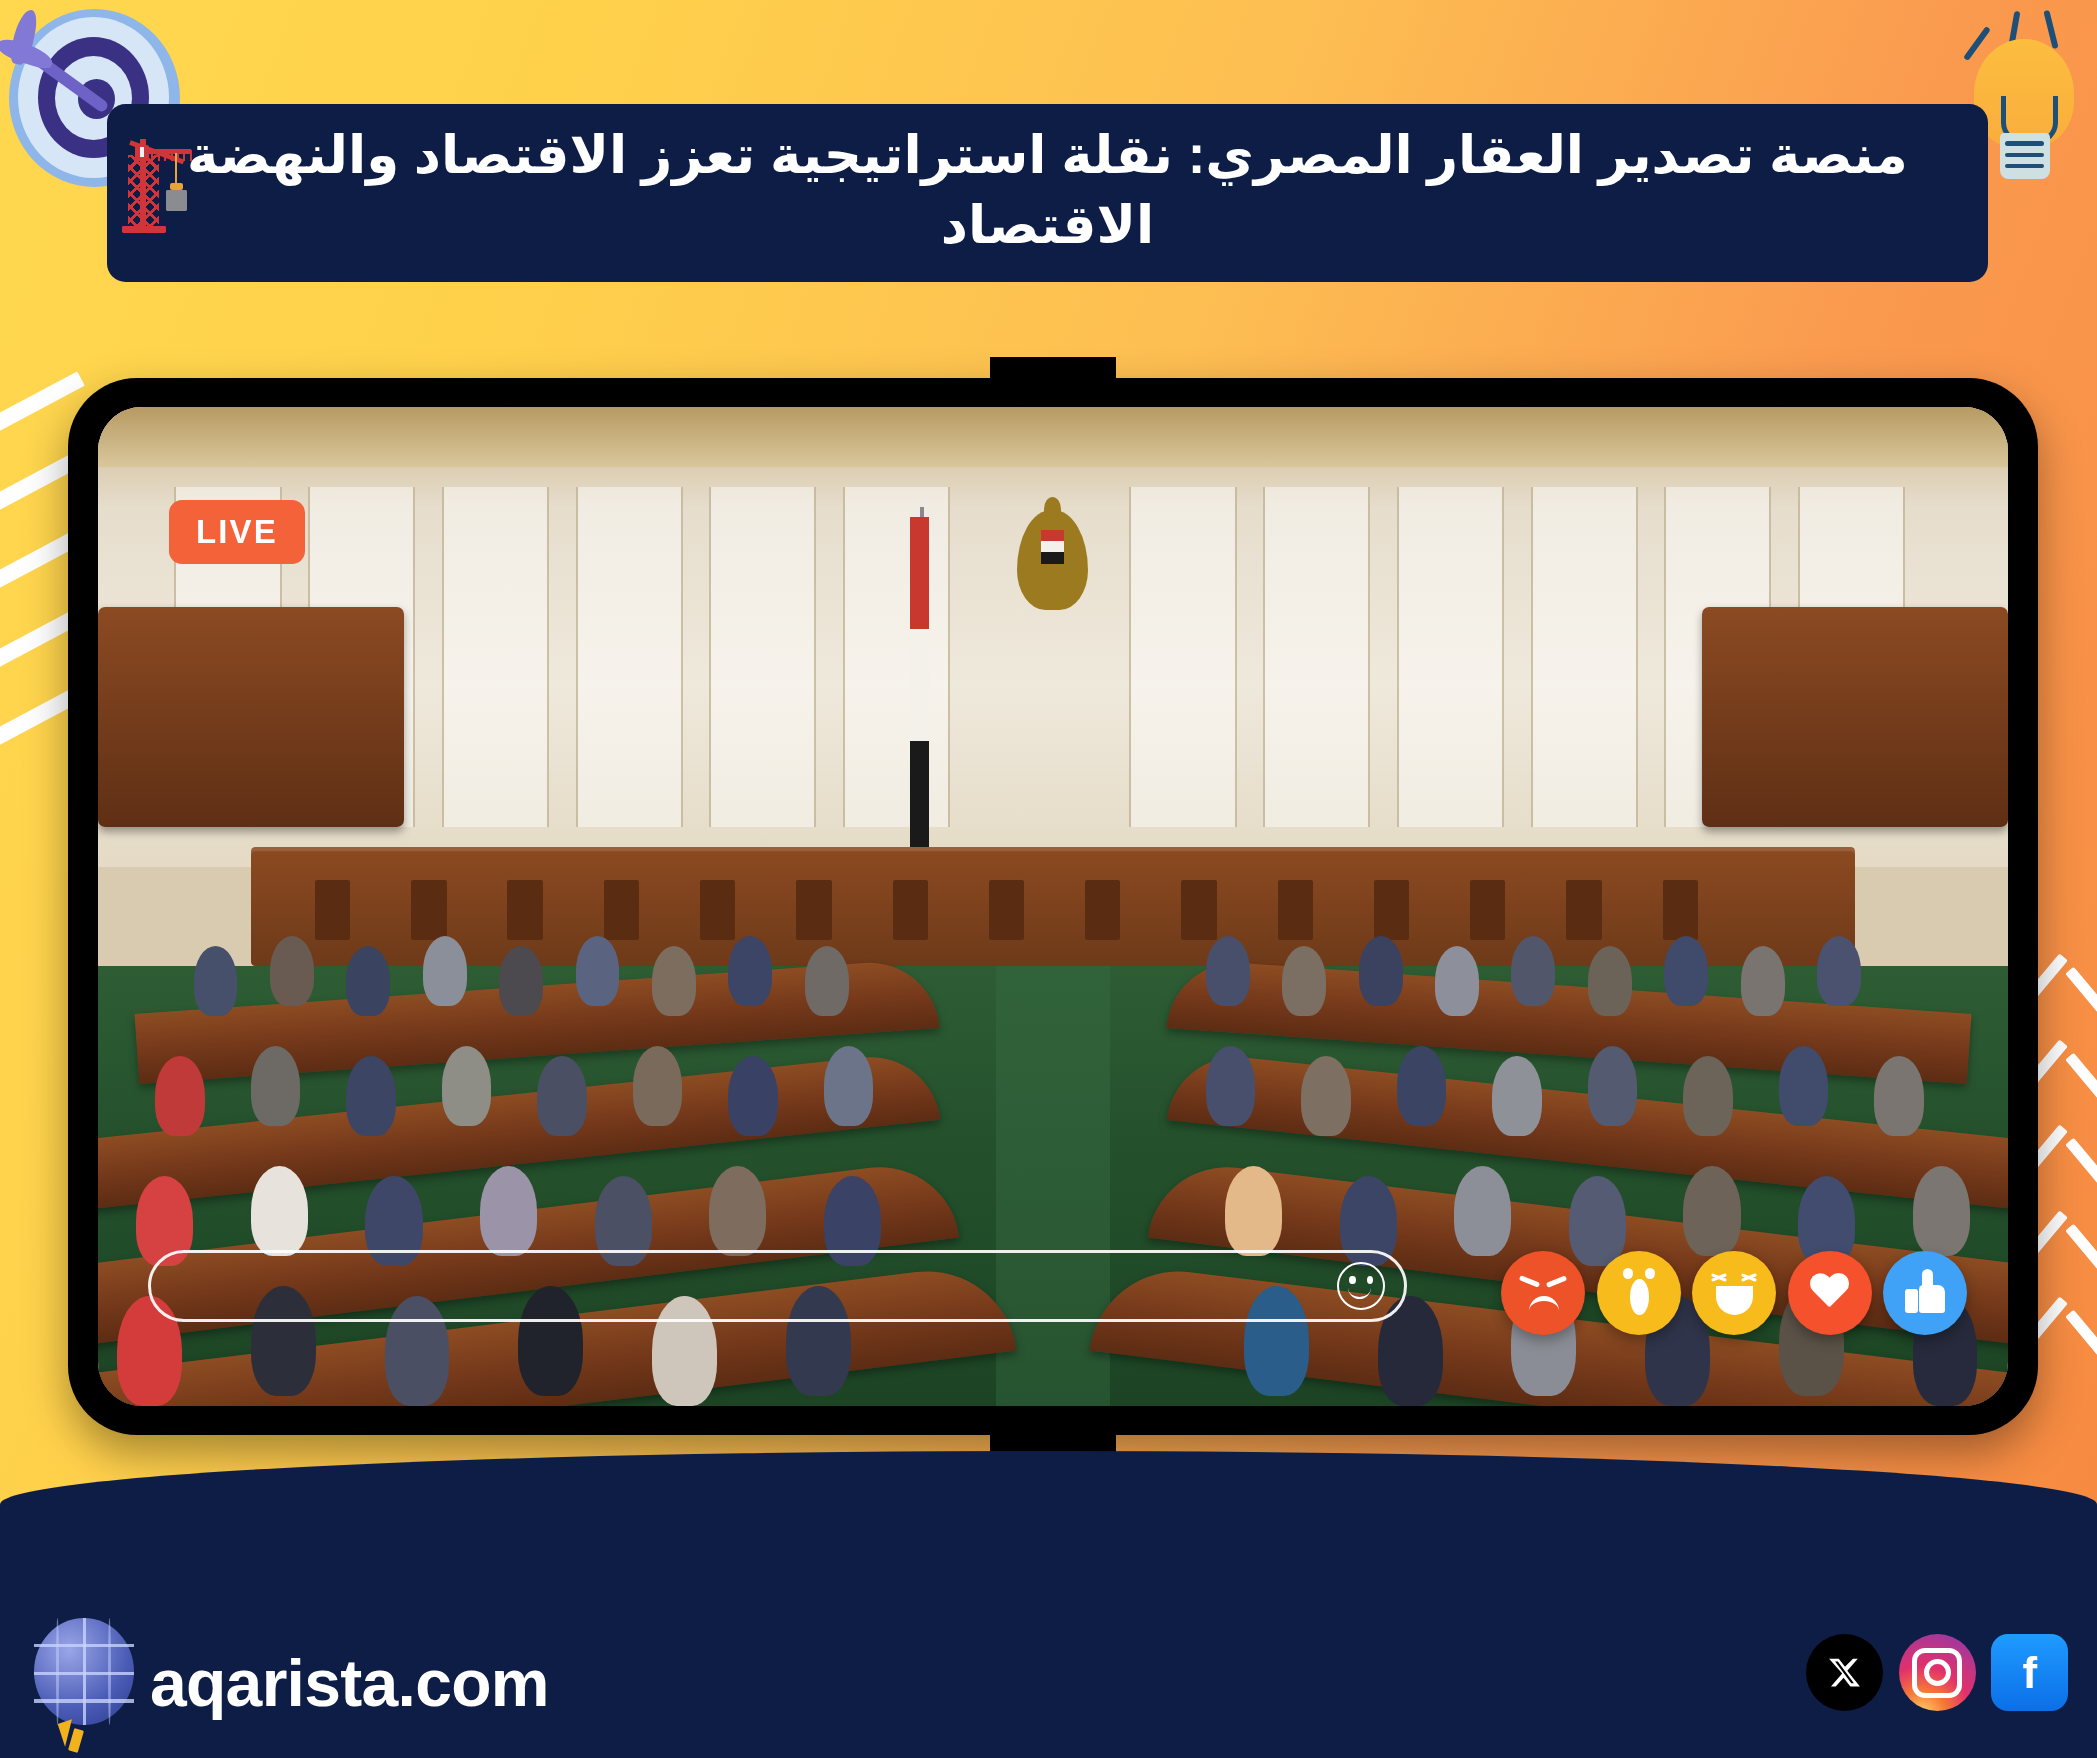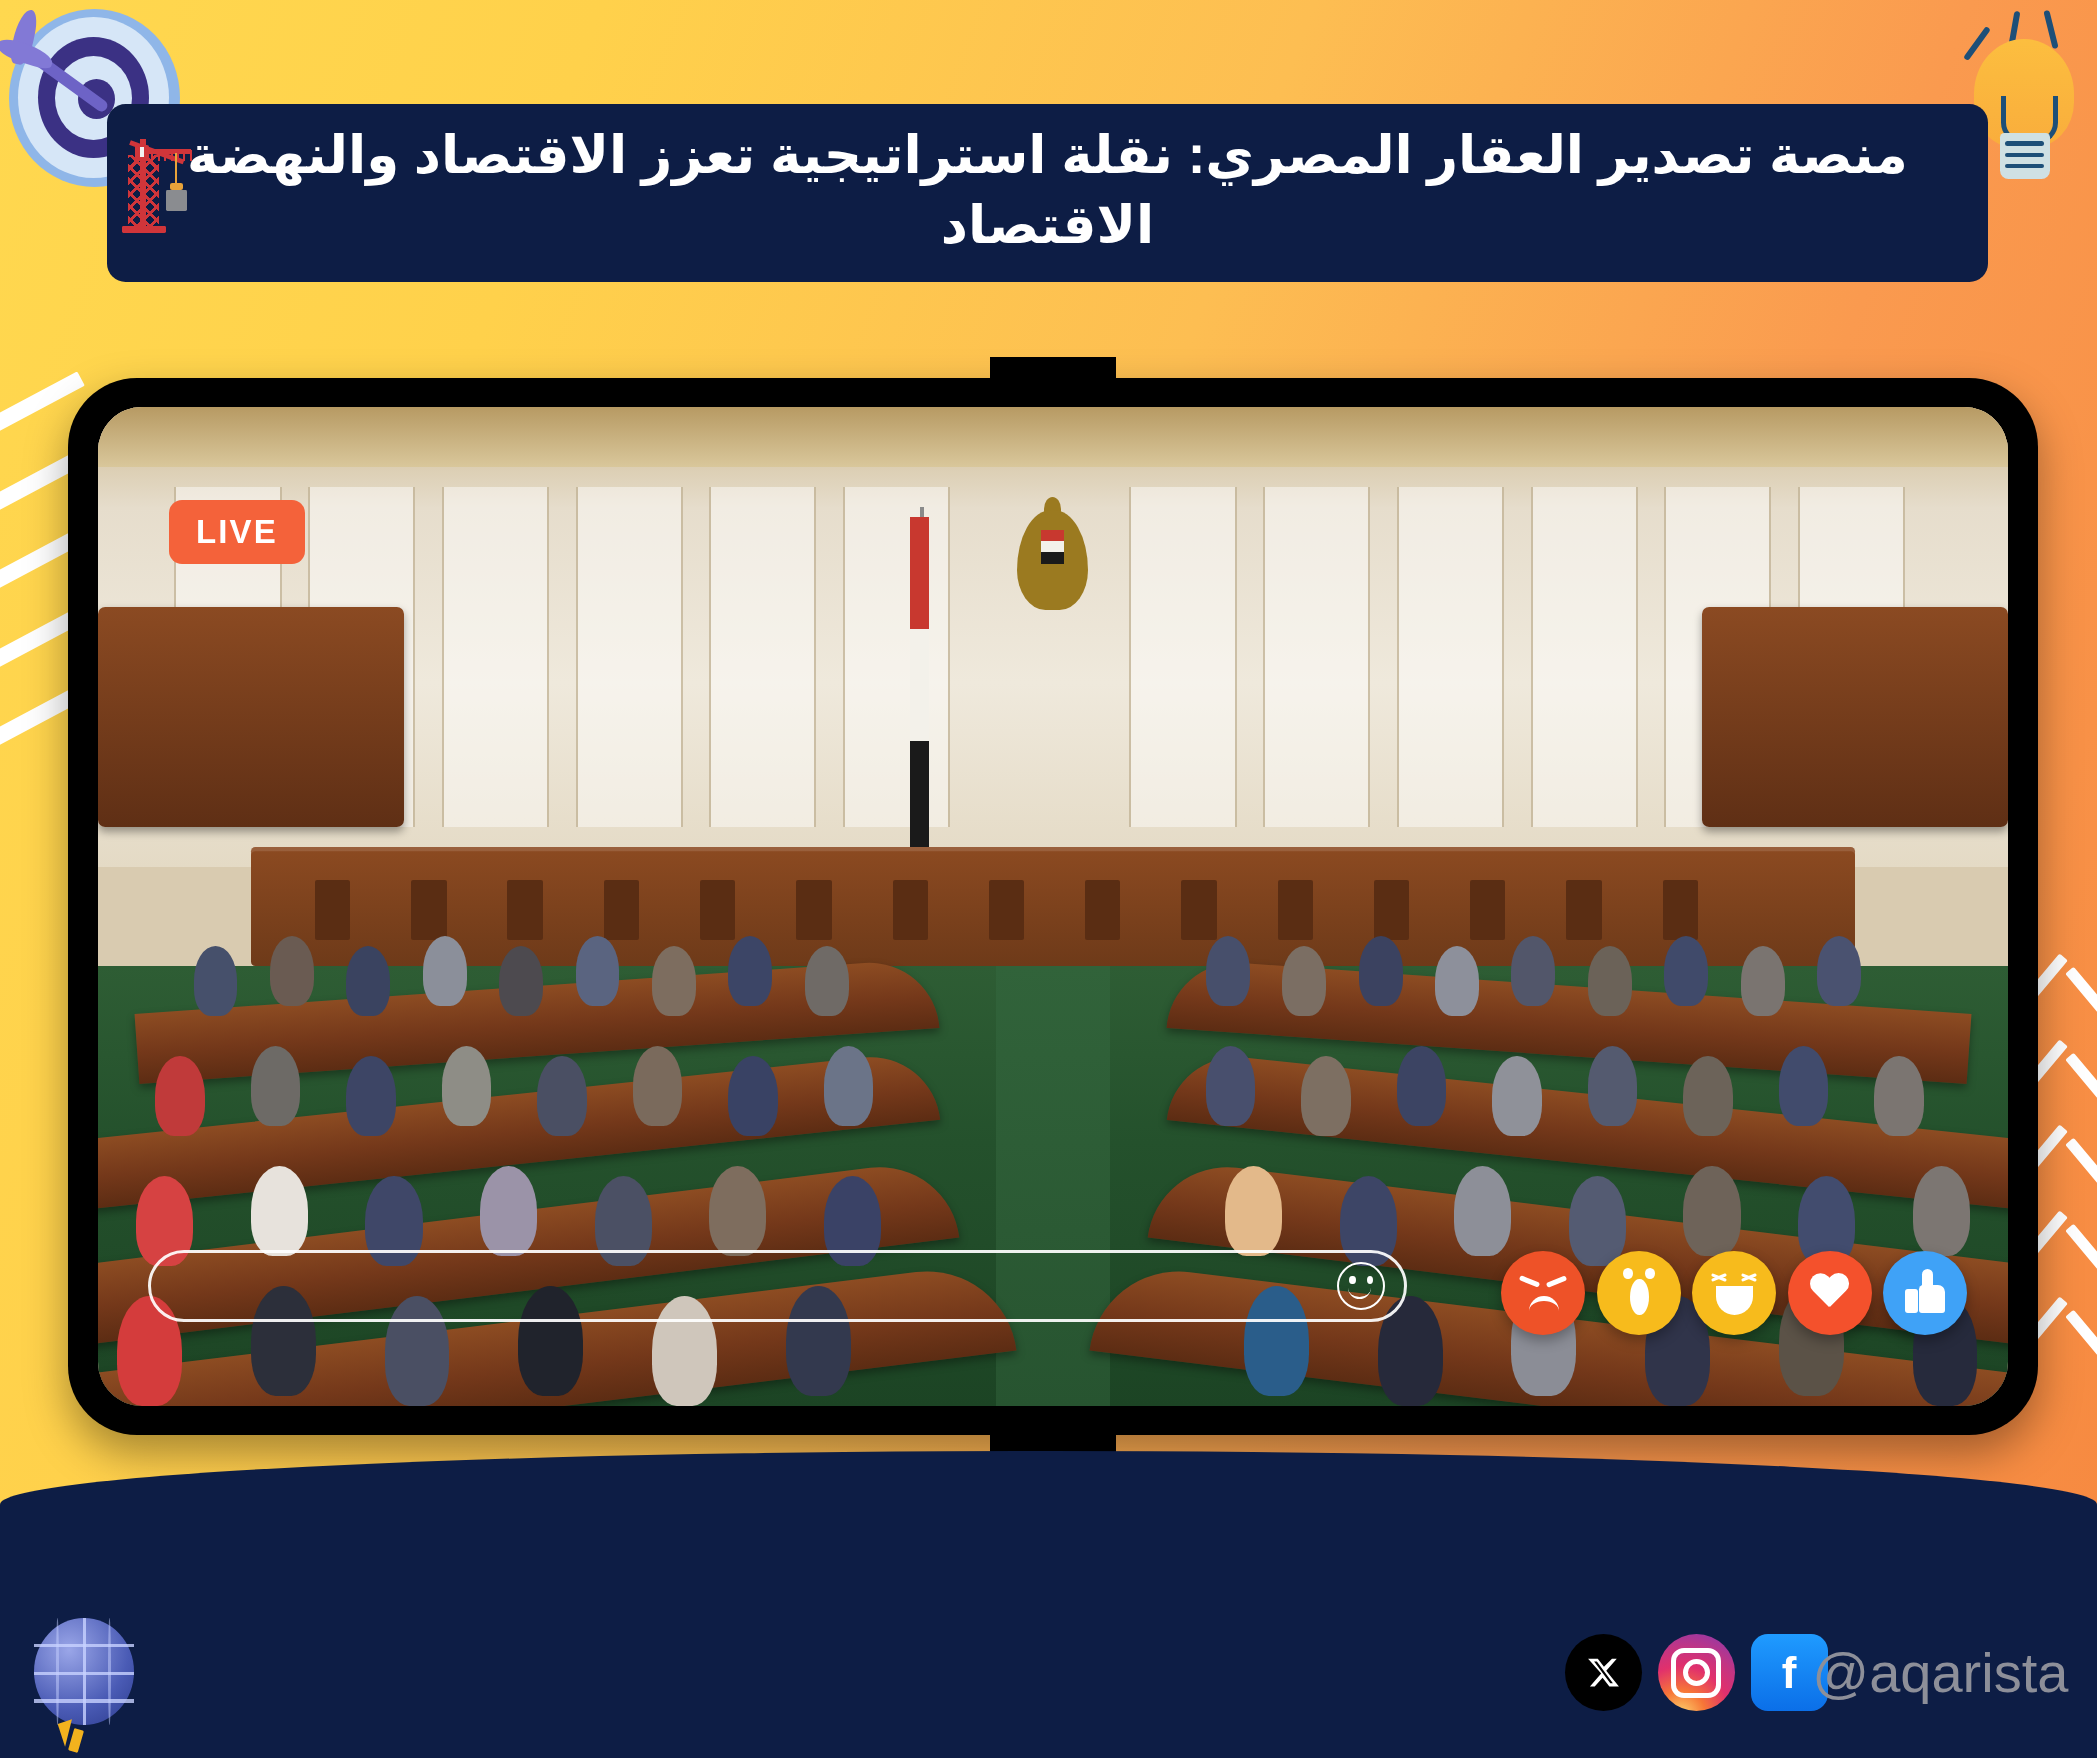--- a/index.html
+++ b/index.html
@@ -471,36 +471,36 @@
         <div class="mer"></div>
           <div class="mer2"></div>
           <div class="mer3"></div>
         <div class="par" style="top:24%"></div>
         <div class="par" style="top:50%"></div>
         <div class="par" style="top:76%"></div>
       </div>
       <div class="cursor"></div>
       <div class="cursor2"></div>
 
+      <div class="site">aqarista.com</div>
 
 
       <div class="socials">
         <div class="sico s-x">
           <svg width="37" height="37" viewBox="0 0 24 24" aria-hidden="true">
             <path fill="#fff" d="M17.5 3h3.1l-6.8 7.8L22 21h-6.2l-4.4-5.6L6.3 21H3.2l7.3-8.3L2 3h6.3l4 5.2L17.5 3zm-1.1 16h1.7L7.7 4.8H5.9L16.4 19z"></path>
           </svg>
         </div>
         <div class="sico s-ig">
           <div class="ig-sq">
               <div class="ig-dot"></div>
             </div>
         </div>
         <div class="sico s-fb">
           <span>f</span>
         </div>
-        <div class="handle">@aqarista</div>
       </div>
 
     </div>
   </div>
 
 </div>
 
 
 </body></html>

